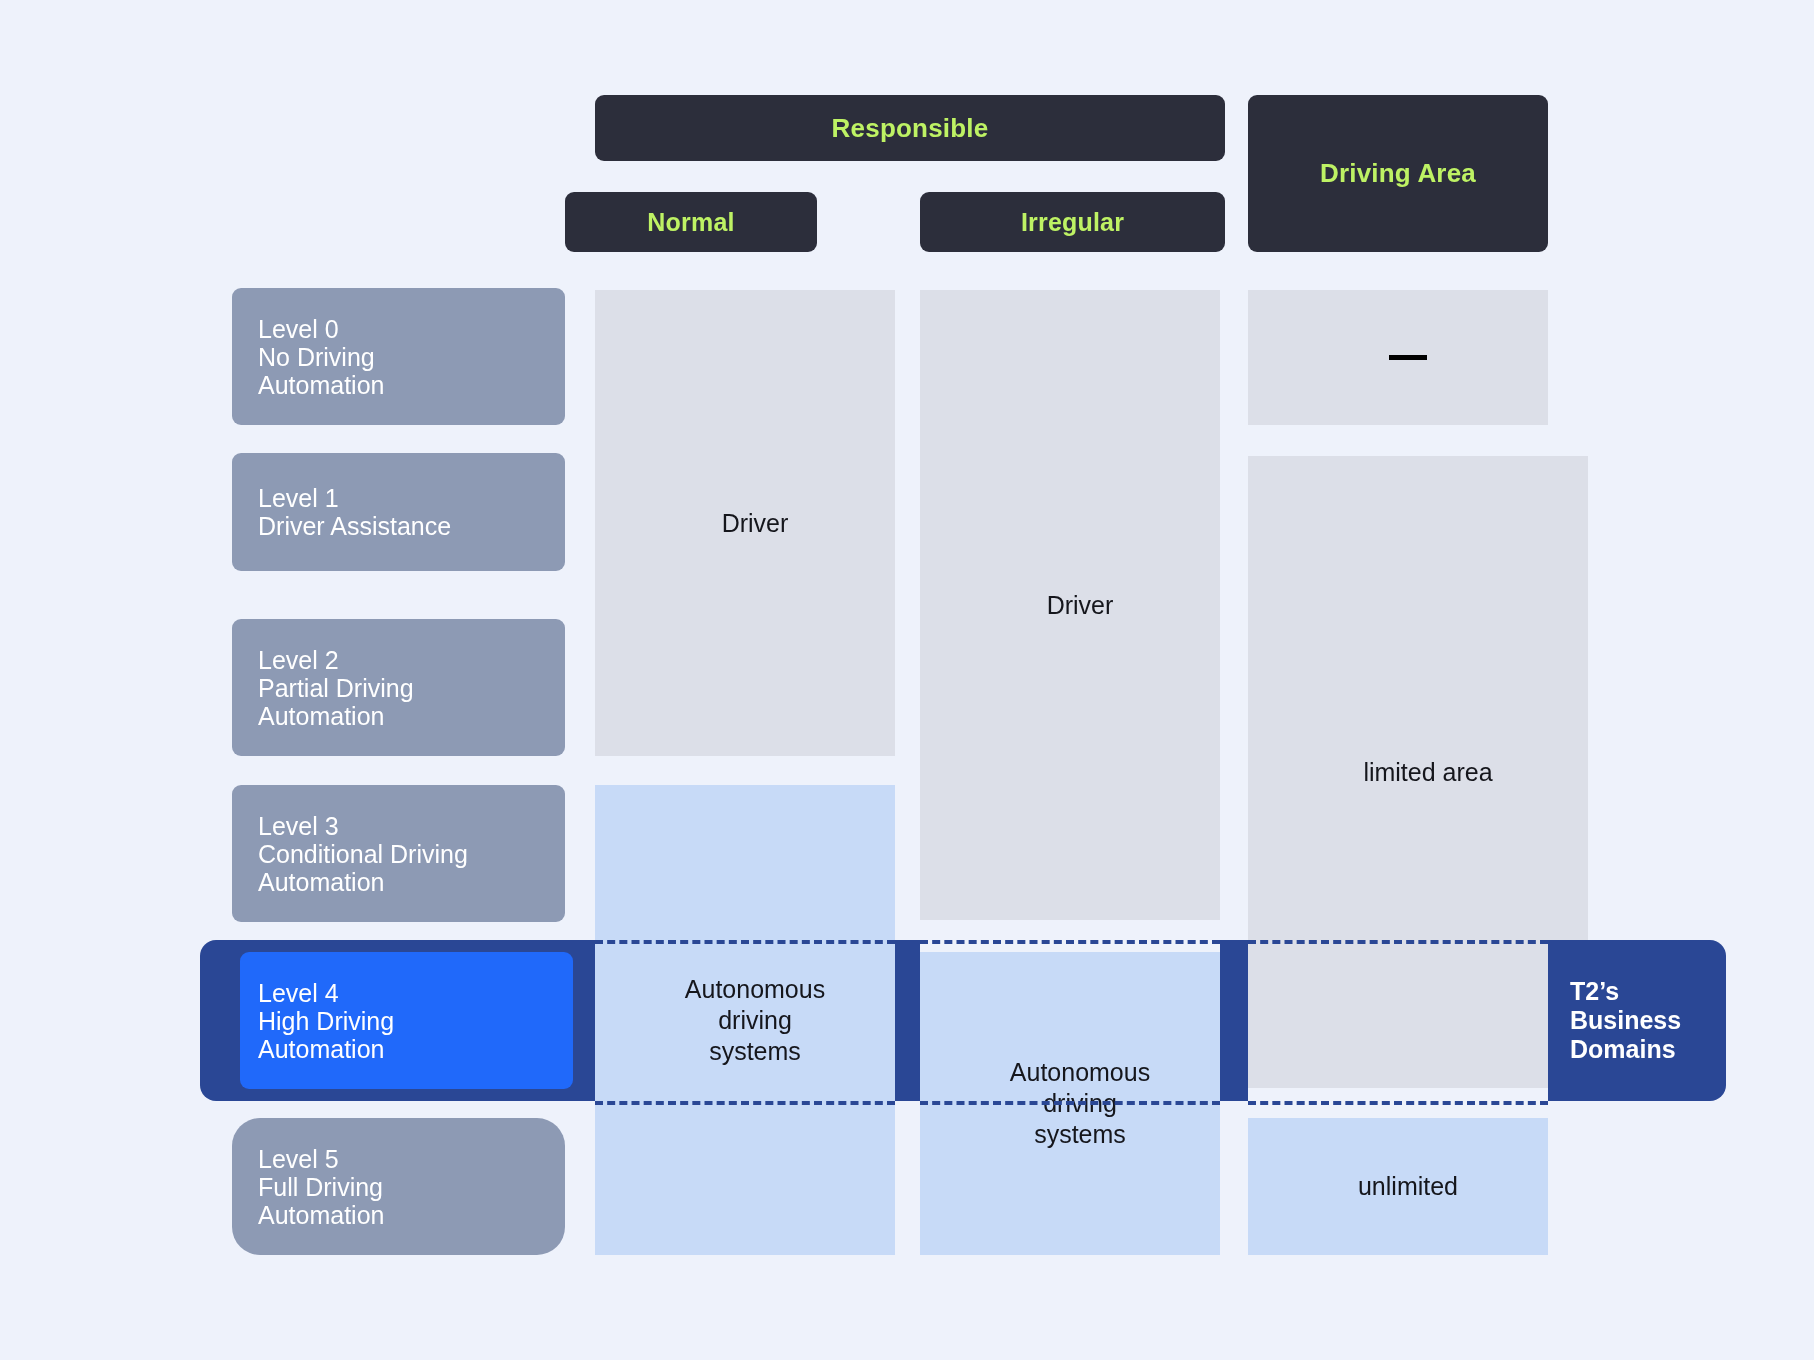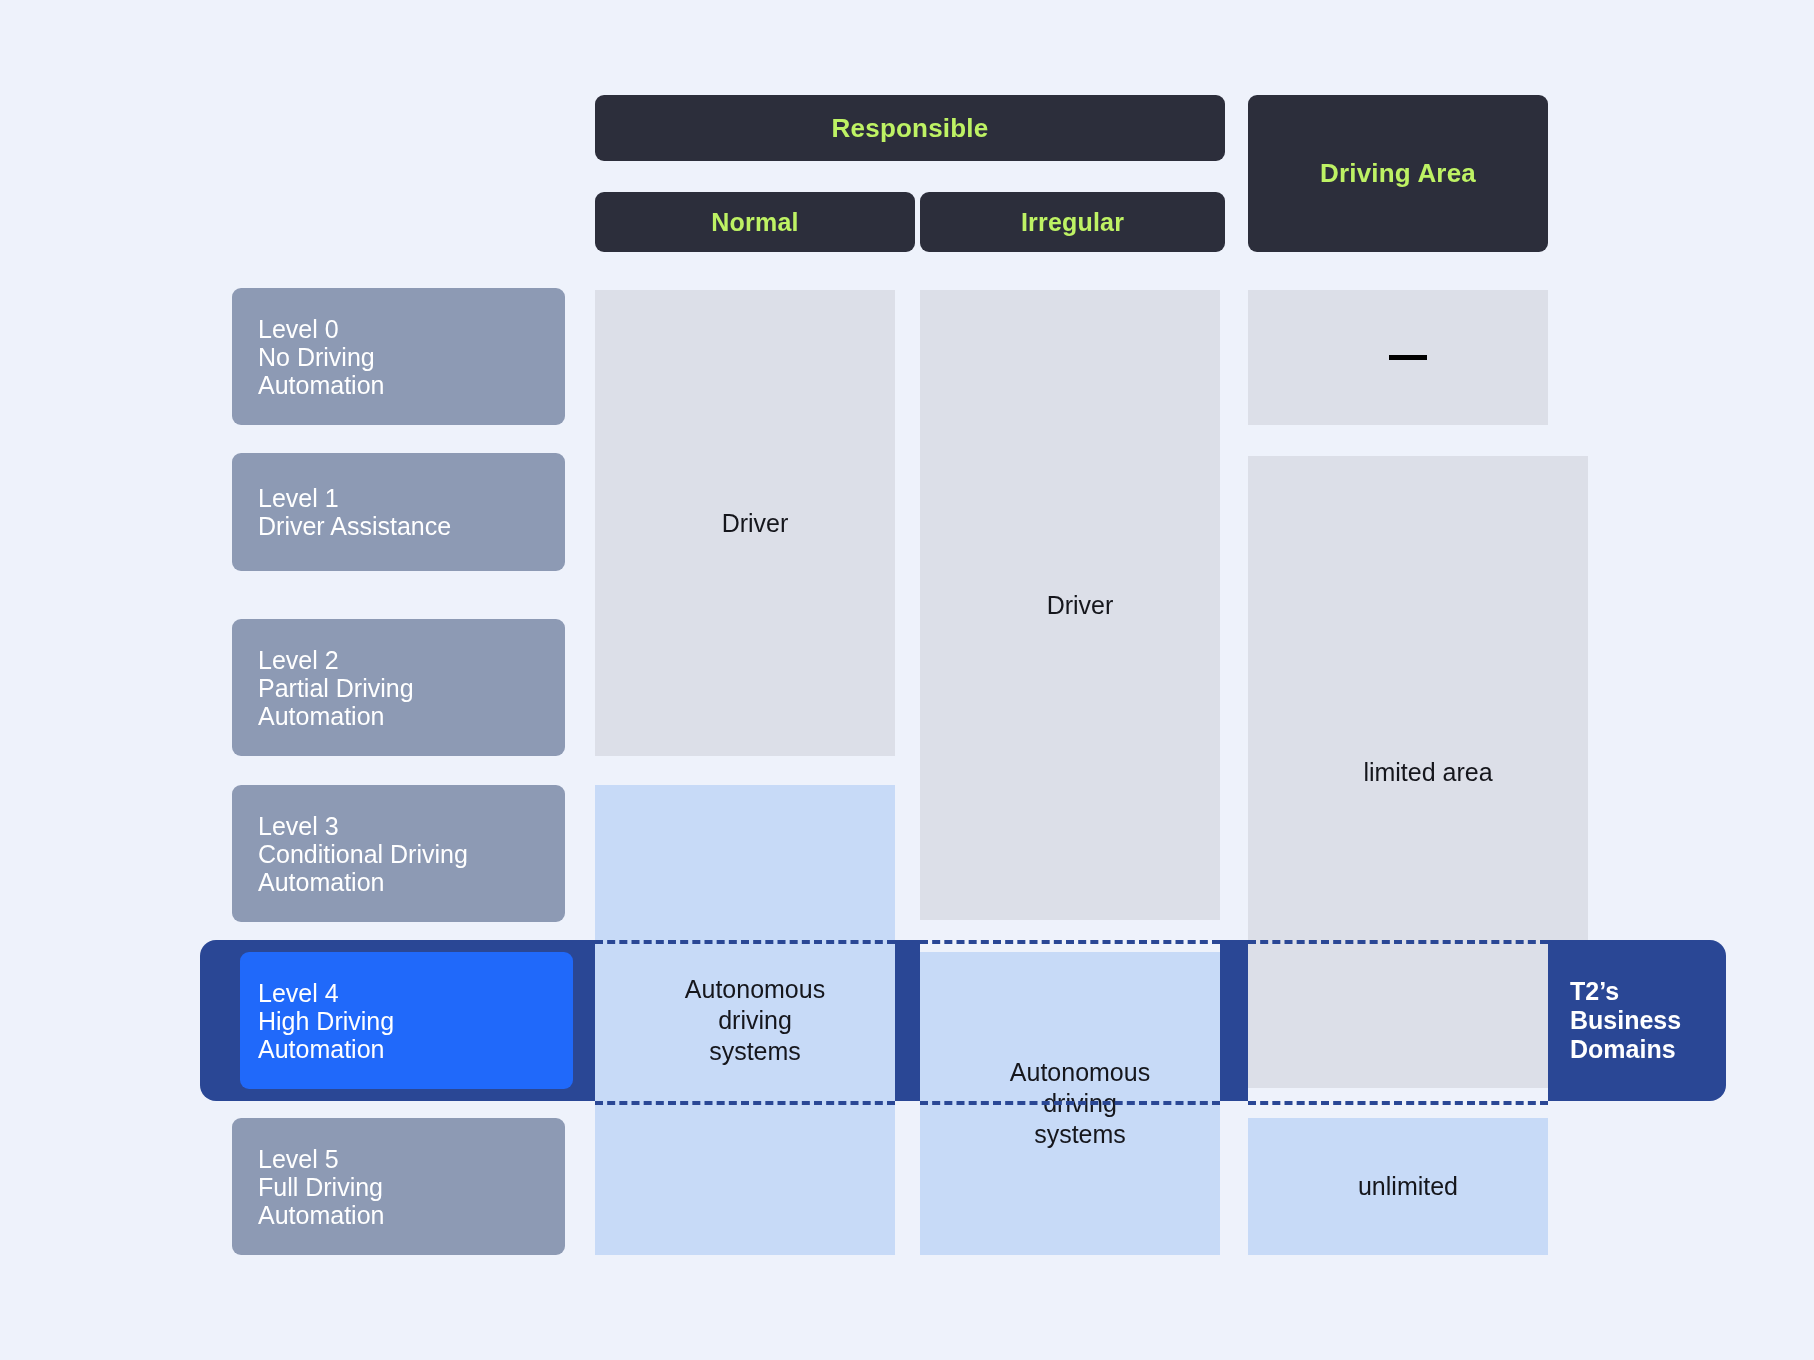--- a/index.html
+++ b/index.html
@@ -109,21 +109,21 @@
     z-index: 5;
   }
 </style>
 </head>
 <body>
 
 <div id="board">
 
   <div class="abs hdr hdr-top" style="left:595px; top:95px; width:630px; height:66px;">Responsible</div>
 
-  <div class="abs hdr hdr-sub" style="left:595px; top:192px; width:320px; height:60px;">Normal</div>
+  <div class="abs hdr hdr-sub" style="left:565px; top:192px; width:252px; height:60px;">Normal</div>
 
   <div class="abs hdr hdr-sub" style="left:920px; top:192px; width:305px; height:60px;text-align:center;">Irregular</div>
 
   <div class="abs hdr hdr-area" style="left:1248px; top:95px; width:300px; height:157px;">Driving Area</div>
 
   <div class="abs lvl" style="left:232px; top:288px; width:333px; height:137px;">Level 0
 No Driving
 Automation</div>
 
   <div class="abs lvl" style="left:232px; top:453px; width:333px; height:118px;">Level 1
@@ -134,21 +134,21 @@
 Automation</div>
 
   <div class="abs lvl" style="left:232px; top:785px; width:333px; height:137px;">Level 3
 Conditional Driving
 Automation</div>
 
   <div class="abs lvl active" style="left:240px; top:952px; width:333px; height:137px;">Level 4
 High Driving
 Automation</div>
 
-  <div class="abs lvl" style="left:232px; top:1118px; width:333px; height:137px;">Level 5
+  <div class="abs lvl" style="left:232px; top:1118px; width:333px; height:137px;border-radius:28px;">Level 5
 Full Driving
 Automation</div>
 
   <div class="abs cell cell-gray" style="left:595px; top:290px; width:300px; height:466px;">Driver</div>
 
   <div class="abs cell cell-blue" style="left:595px; top:785px; width:300px; height:470px;">Autonomous
 driving
 systems</div>
 
   <div class="abs cell cell-gray" style="left:920px; top:290px; width:300px; height:630px;">Driver</div>

